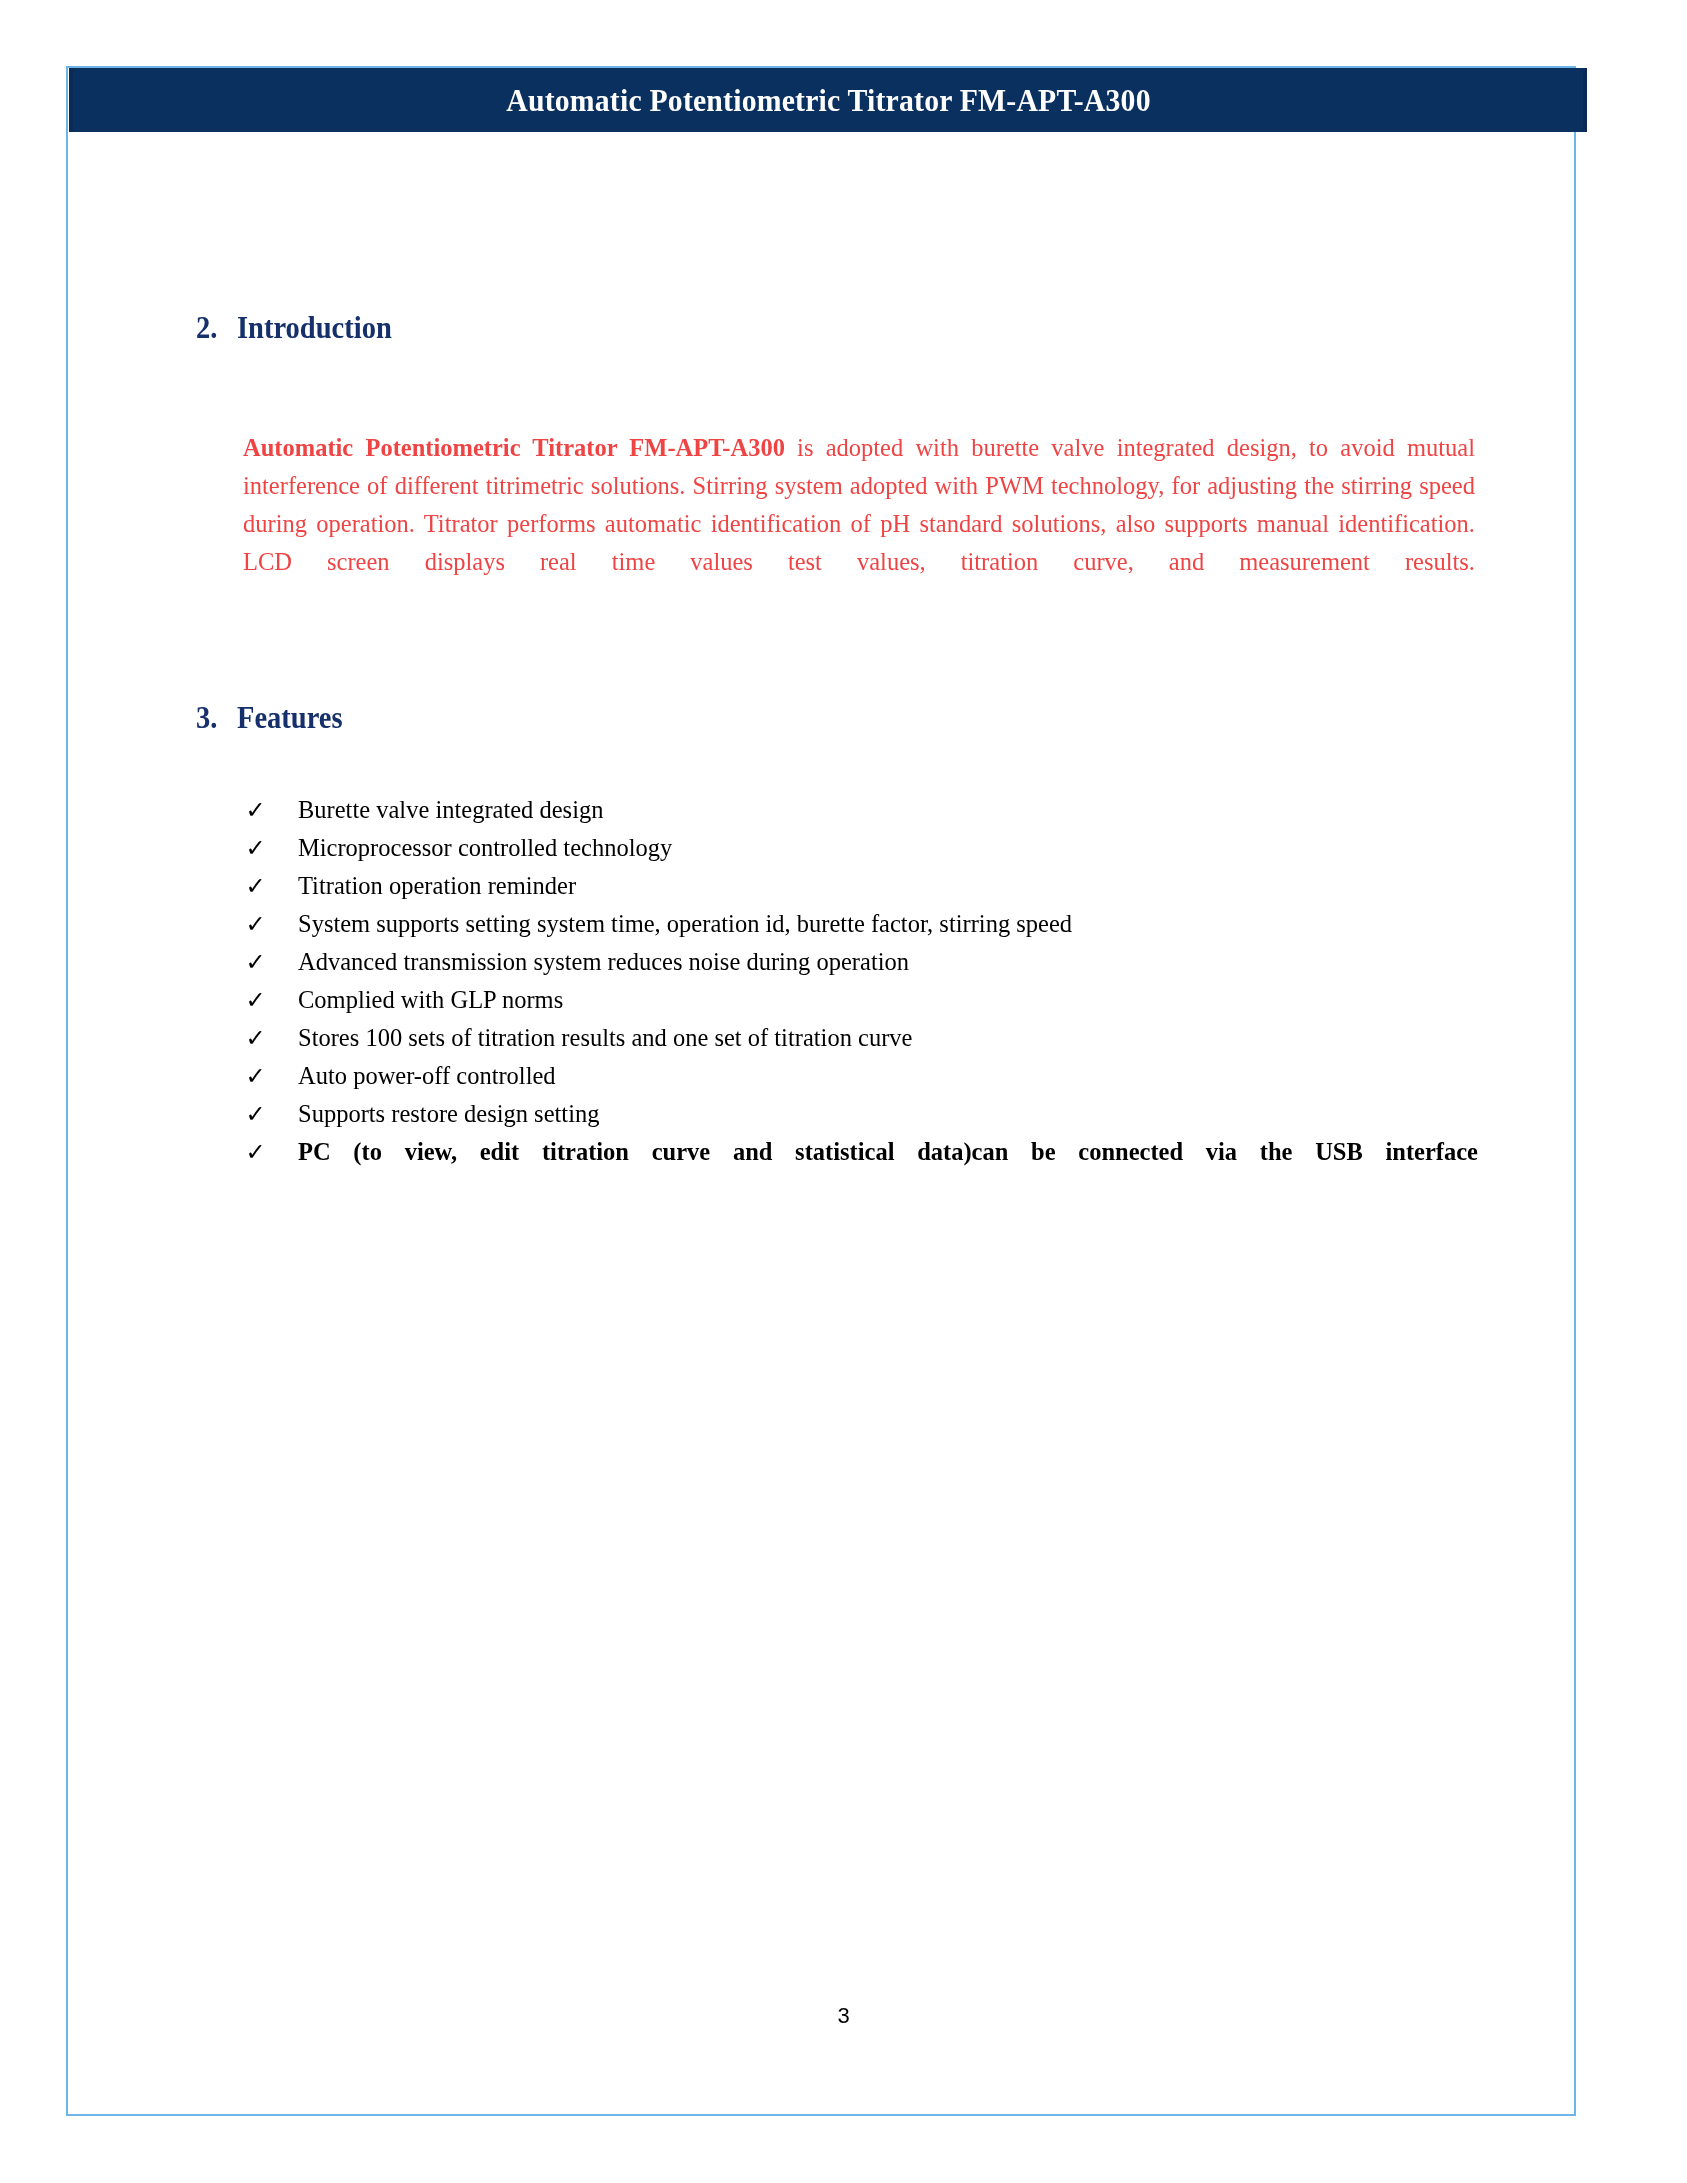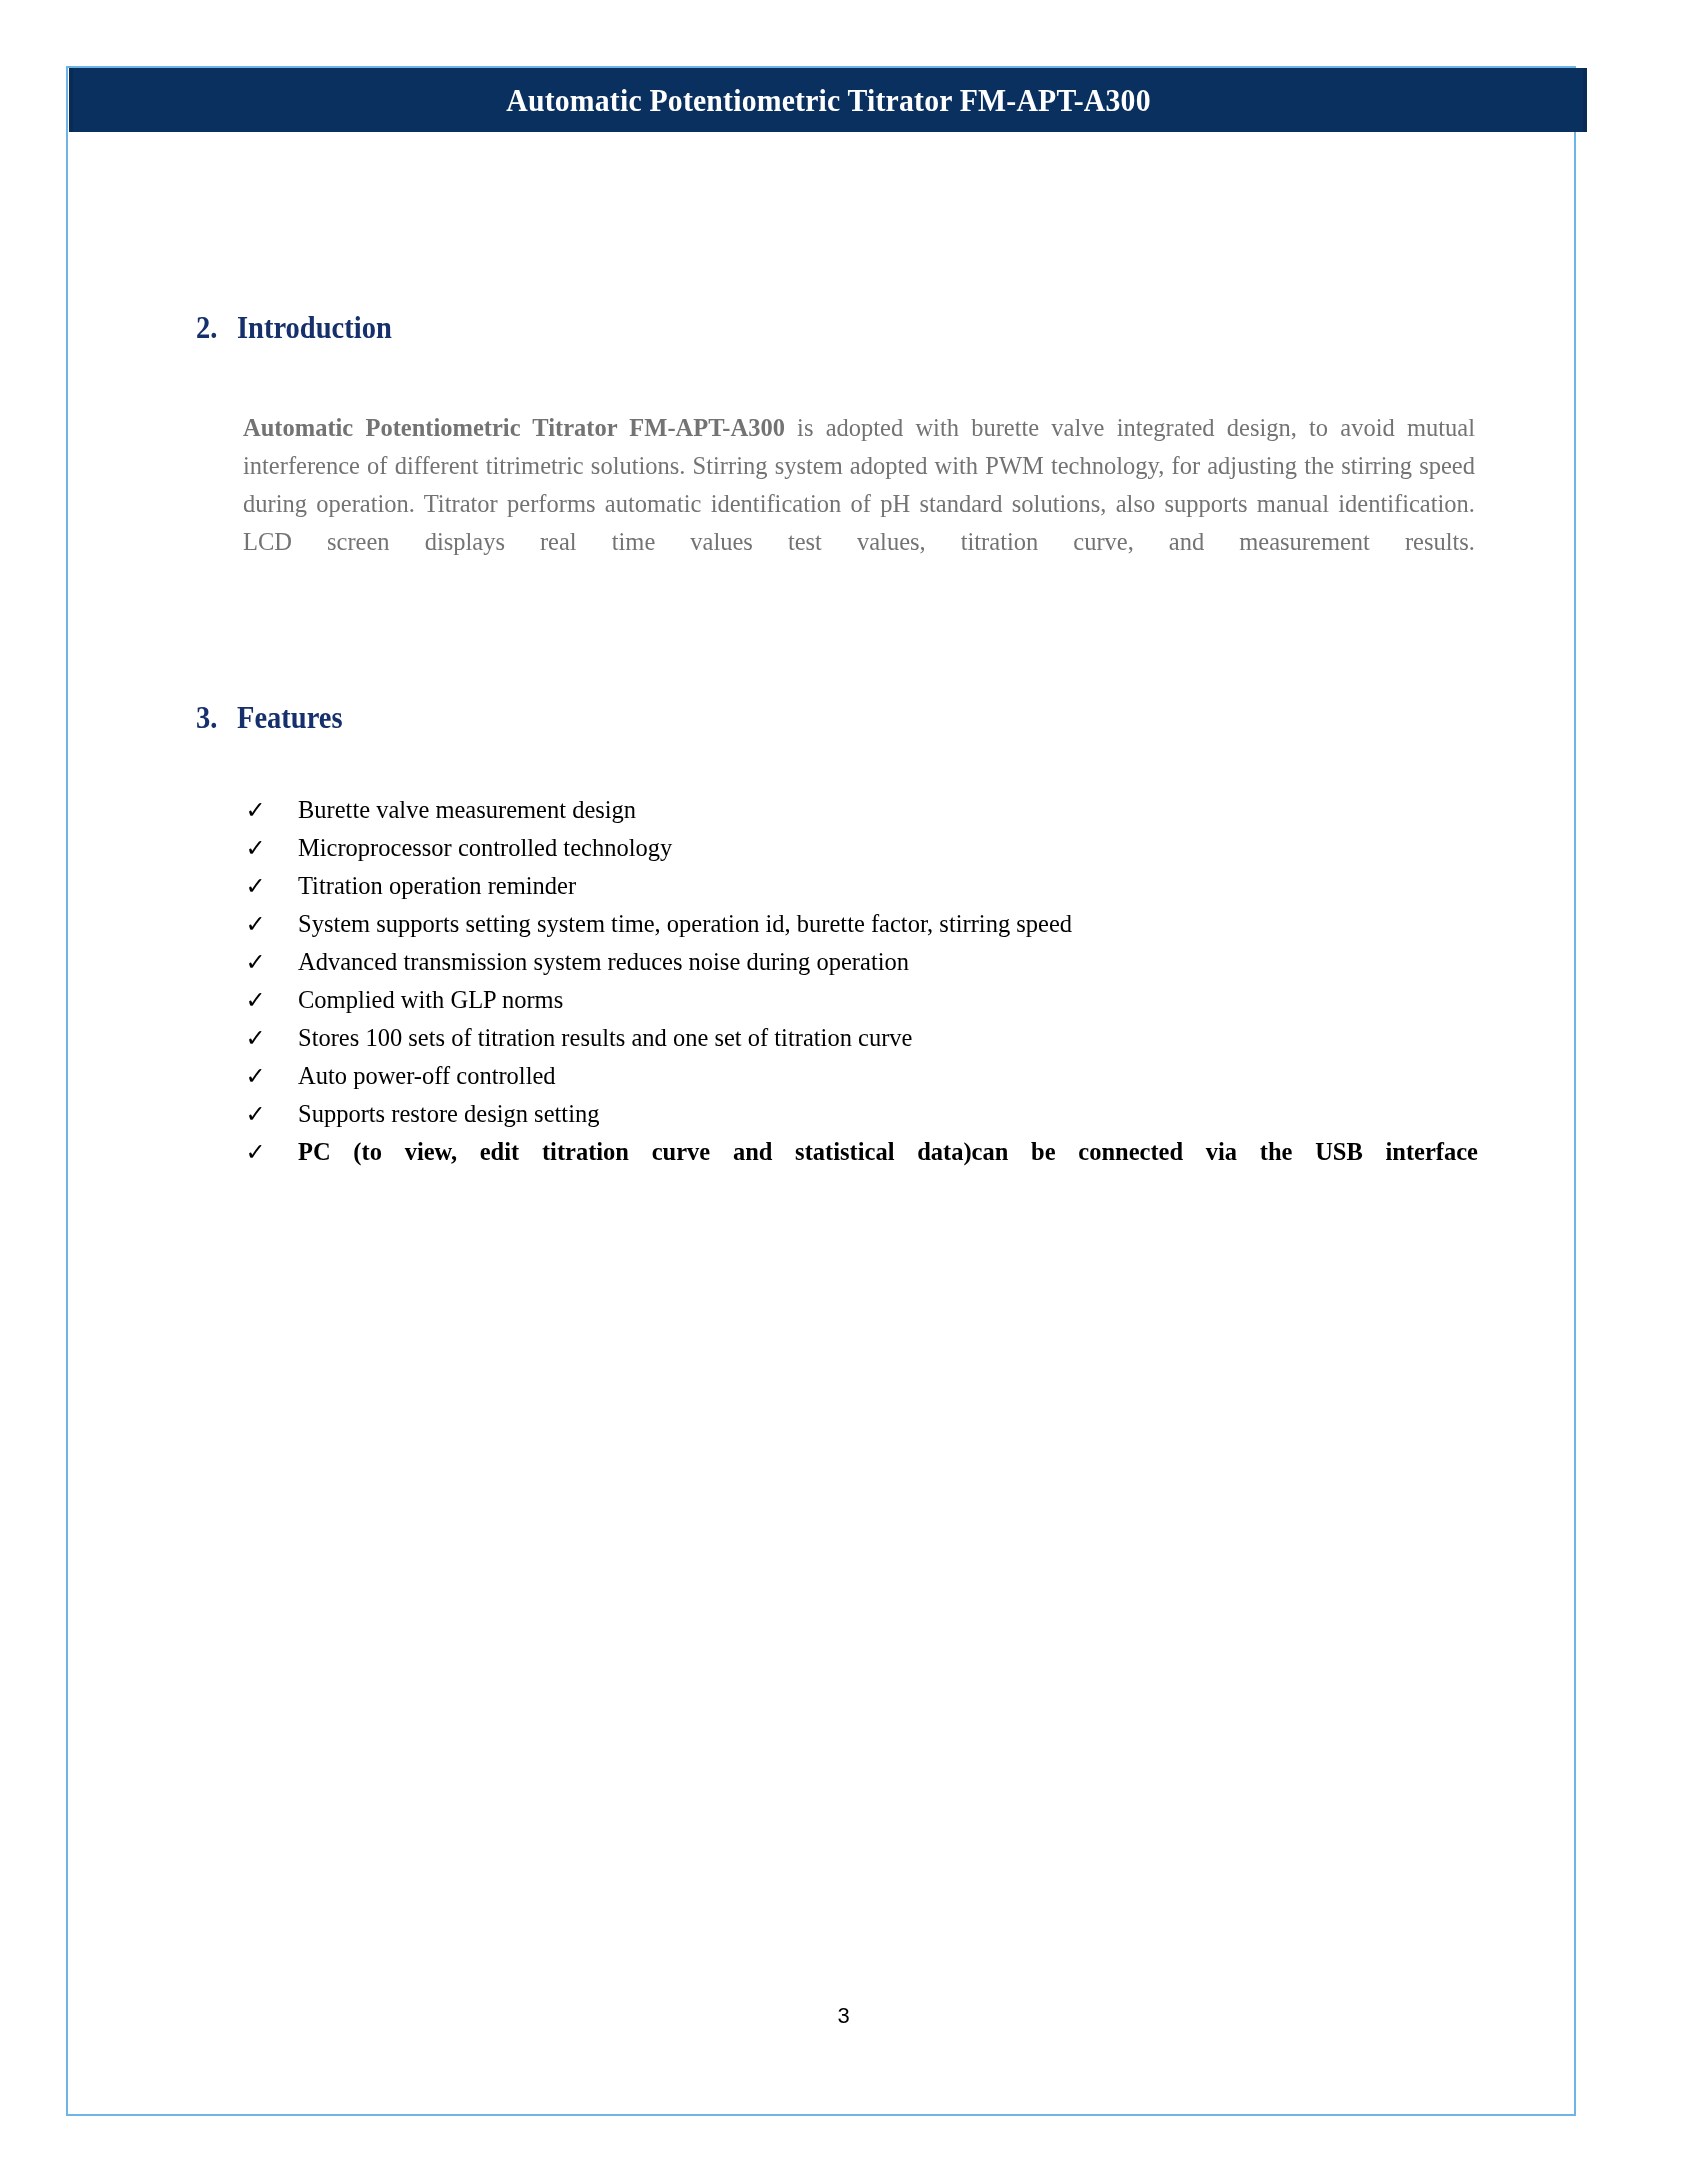--- a/index.html
+++ b/index.html
@@ -96,26 +96,26 @@
     transform-origin: left center;
   }
 
   #heading-introduction { left: 196px; top: 311px; }
   #heading-features     { left: 196px; top: 701px; }
 
   
   #intro-paragraph {
     position: absolute;
     left: 243px;
-    top: 384px;
+    top: 404px;
     width: 1232px;
     text-align: justify;
     font-size: 24.5px;
     line-height: 38px;
-    color: #737373;
+    color: #ef4444;
     font-family: "Liberation Serif", "DejaVu Serif", serif;
   }
   #intro-paragraph .lead {
     font-weight: bold;
   }
   
   #intro-paragraph::after {
     content: "";
     display: inline-block;
     width: 100%;
@@ -199,21 +199,21 @@
     </p>
 
     <div class="section-heading" id="heading-features">
       <span class="sec-num">3.</span>
       <span class="sec-title">Features</span>
     </div>
 
     <ul id="features-list">
       <li>
         <span class="check-mark">✓</span>
-        <span class="item-text">Burette valve measurement design</span>
+        <span class="item-text">Burette valve integrated design</span>
       </li>
       <li>
         <span class="check-mark">✓</span>
         <span class="item-text">Microprocessor controlled technology</span>
       </li>
       <li>
         <span class="check-mark">✓</span>
         <span class="item-text">Titration operation reminder</span>
       </li>
       <li>

